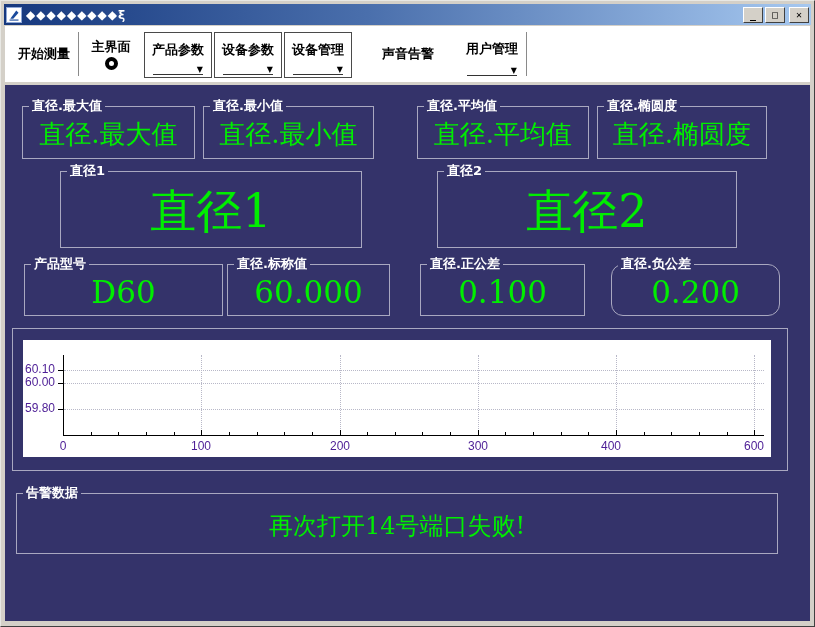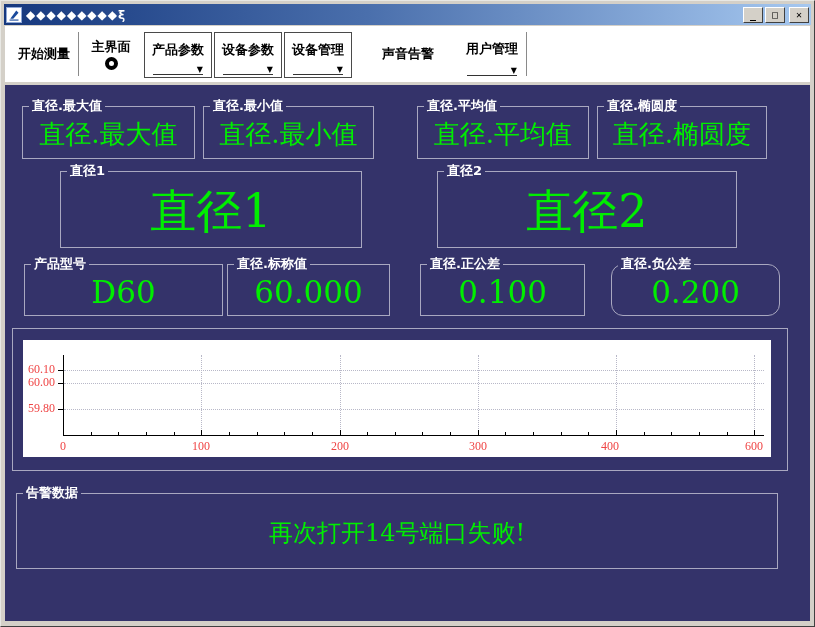--- a/index.html
+++ b/index.html
@@ -61,22 +61,22 @@
   .gvalue{display:flex;align-items:center;justify-content:center;height:100%;
     color:#00EE00;font-family:"DejaVu Serif","Liberation Serif",serif;
     white-space:nowrap;padding-top:4px;}
   .v-mid{font-size:26px;}
   .v-big{font-size:46px;}
   .v-num{font-size:31px;}
   .v-alarm{font-size:24px;}
 
   
   .chart-white{position:absolute;left:10px;top:11px;width:748px;height:117px;background:#FFFFFF;}
-  .c-el{position:absolute;font-size:12px;color:#ef4444;line-height:15px;
-    font-family:Liberation Serif, serif;}
+  .c-el{position:absolute;font-size:12px;color:#4c1d95;line-height:15px;
+    font-family:Liberation Sans, sans-serif;}
 </style>
 </head>
 <body>
 
 <div class="window">
 
   <div class="titlebar">
     <div class="app-icon">
       <svg width="12" height="12" viewBox="0 0 16 16">
         <path d="M3 13 L11 2 L14 5 L7 13 Z" fill="#1A4A9C"></path>
@@ -221,19 +221,19 @@
           <div class="c-el" style="left: 510px; top: 92px; width: 1px; height: 3px; background: rgb(0, 0, 0);"></div>
           <div class="c-el" style="left: 538px; top: 92px; width: 1px; height: 3px; background: rgb(0, 0, 0);"></div>
           <div class="c-el" style="left: 565px; top: 92px; width: 1px; height: 3px; background: rgb(0, 0, 0);"></div>
           <div class="c-el" style="left: 621px; top: 92px; width: 1px; height: 3px; background: rgb(0, 0, 0);"></div>
           <div class="c-el" style="left: 648px; top: 92px; width: 1px; height: 3px; background: rgb(0, 0, 0);"></div>
           <div class="c-el" style="left: 676px; top: 92px; width: 1px; height: 3px; background: rgb(0, 0, 0);"></div>
           <div class="c-el" style="left: 704px; top: 92px; width: 1px; height: 3px; background: rgb(0, 0, 0);"></div>
         </div>
     </div>
 
-    <div class="gbox" style="left:11px;top:408px;width:762px;height:76px;">
+    <div class="gbox" style="left:11px;top:408px;width:762px;height:61px;">
       <span class="glabel">告警数据</span>
       <div class="gvalue v-alarm">再次打开14号端口失败!</div>
     </div>
 
   </div>
 </div>
 
 </body></html>

